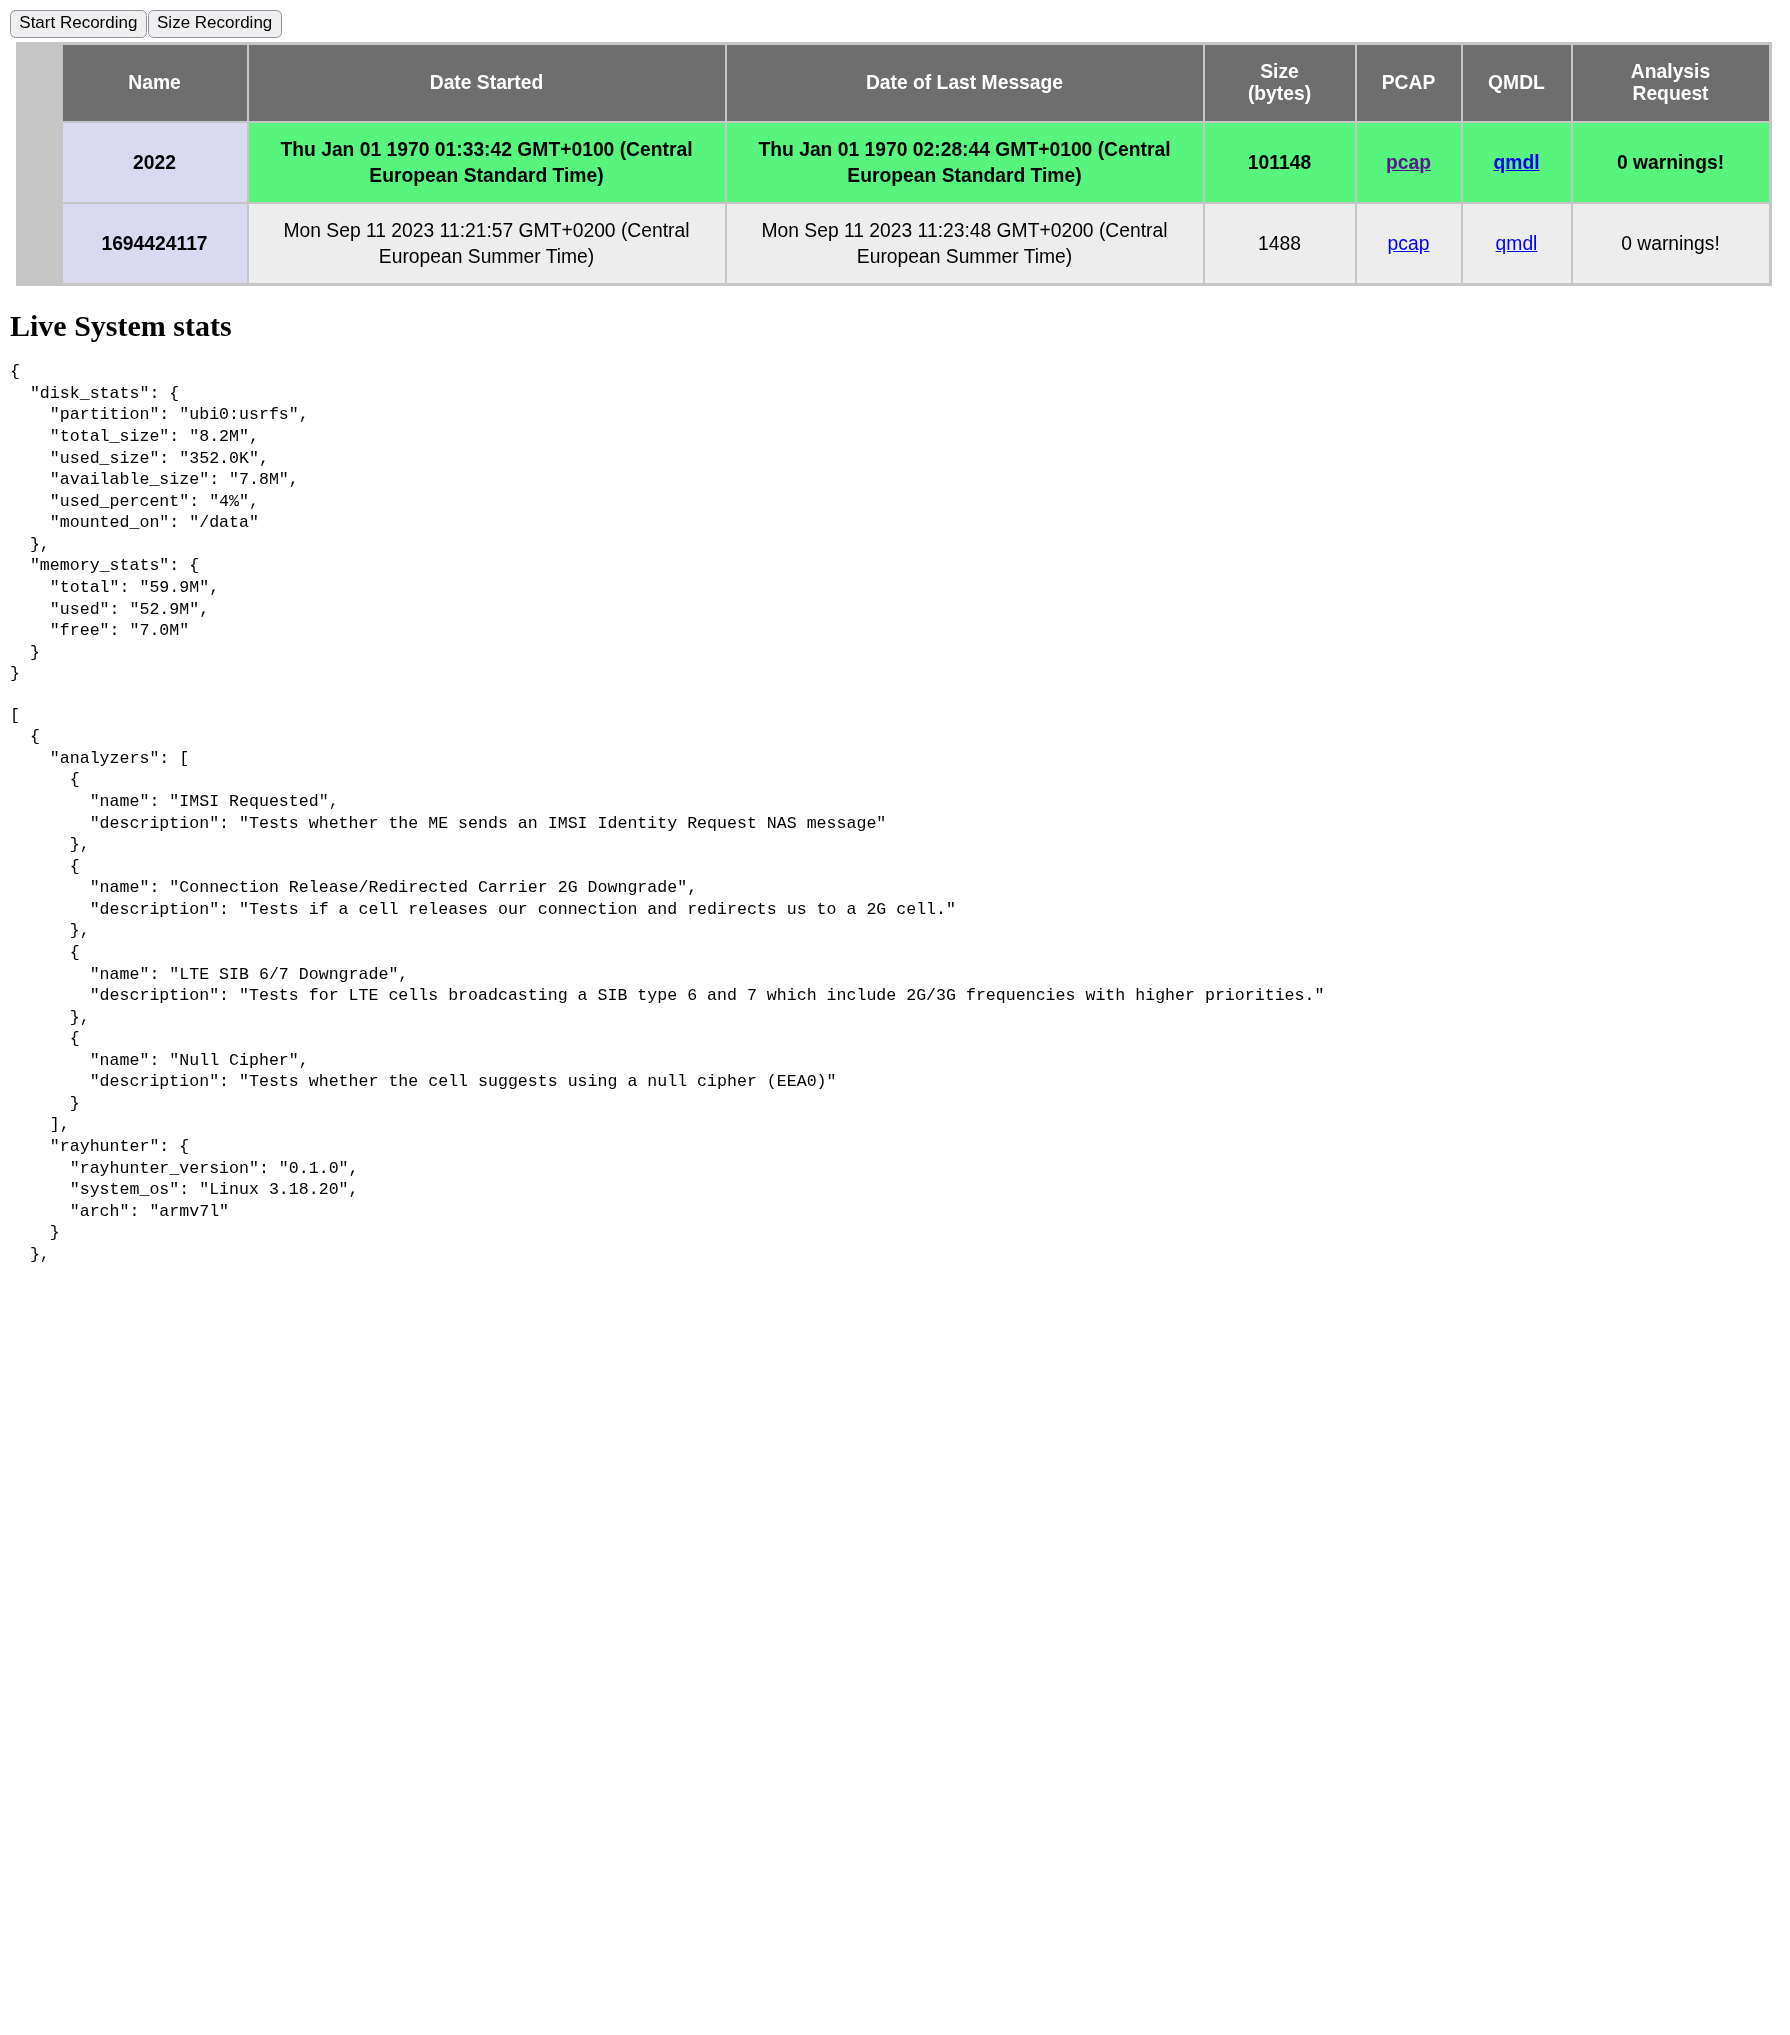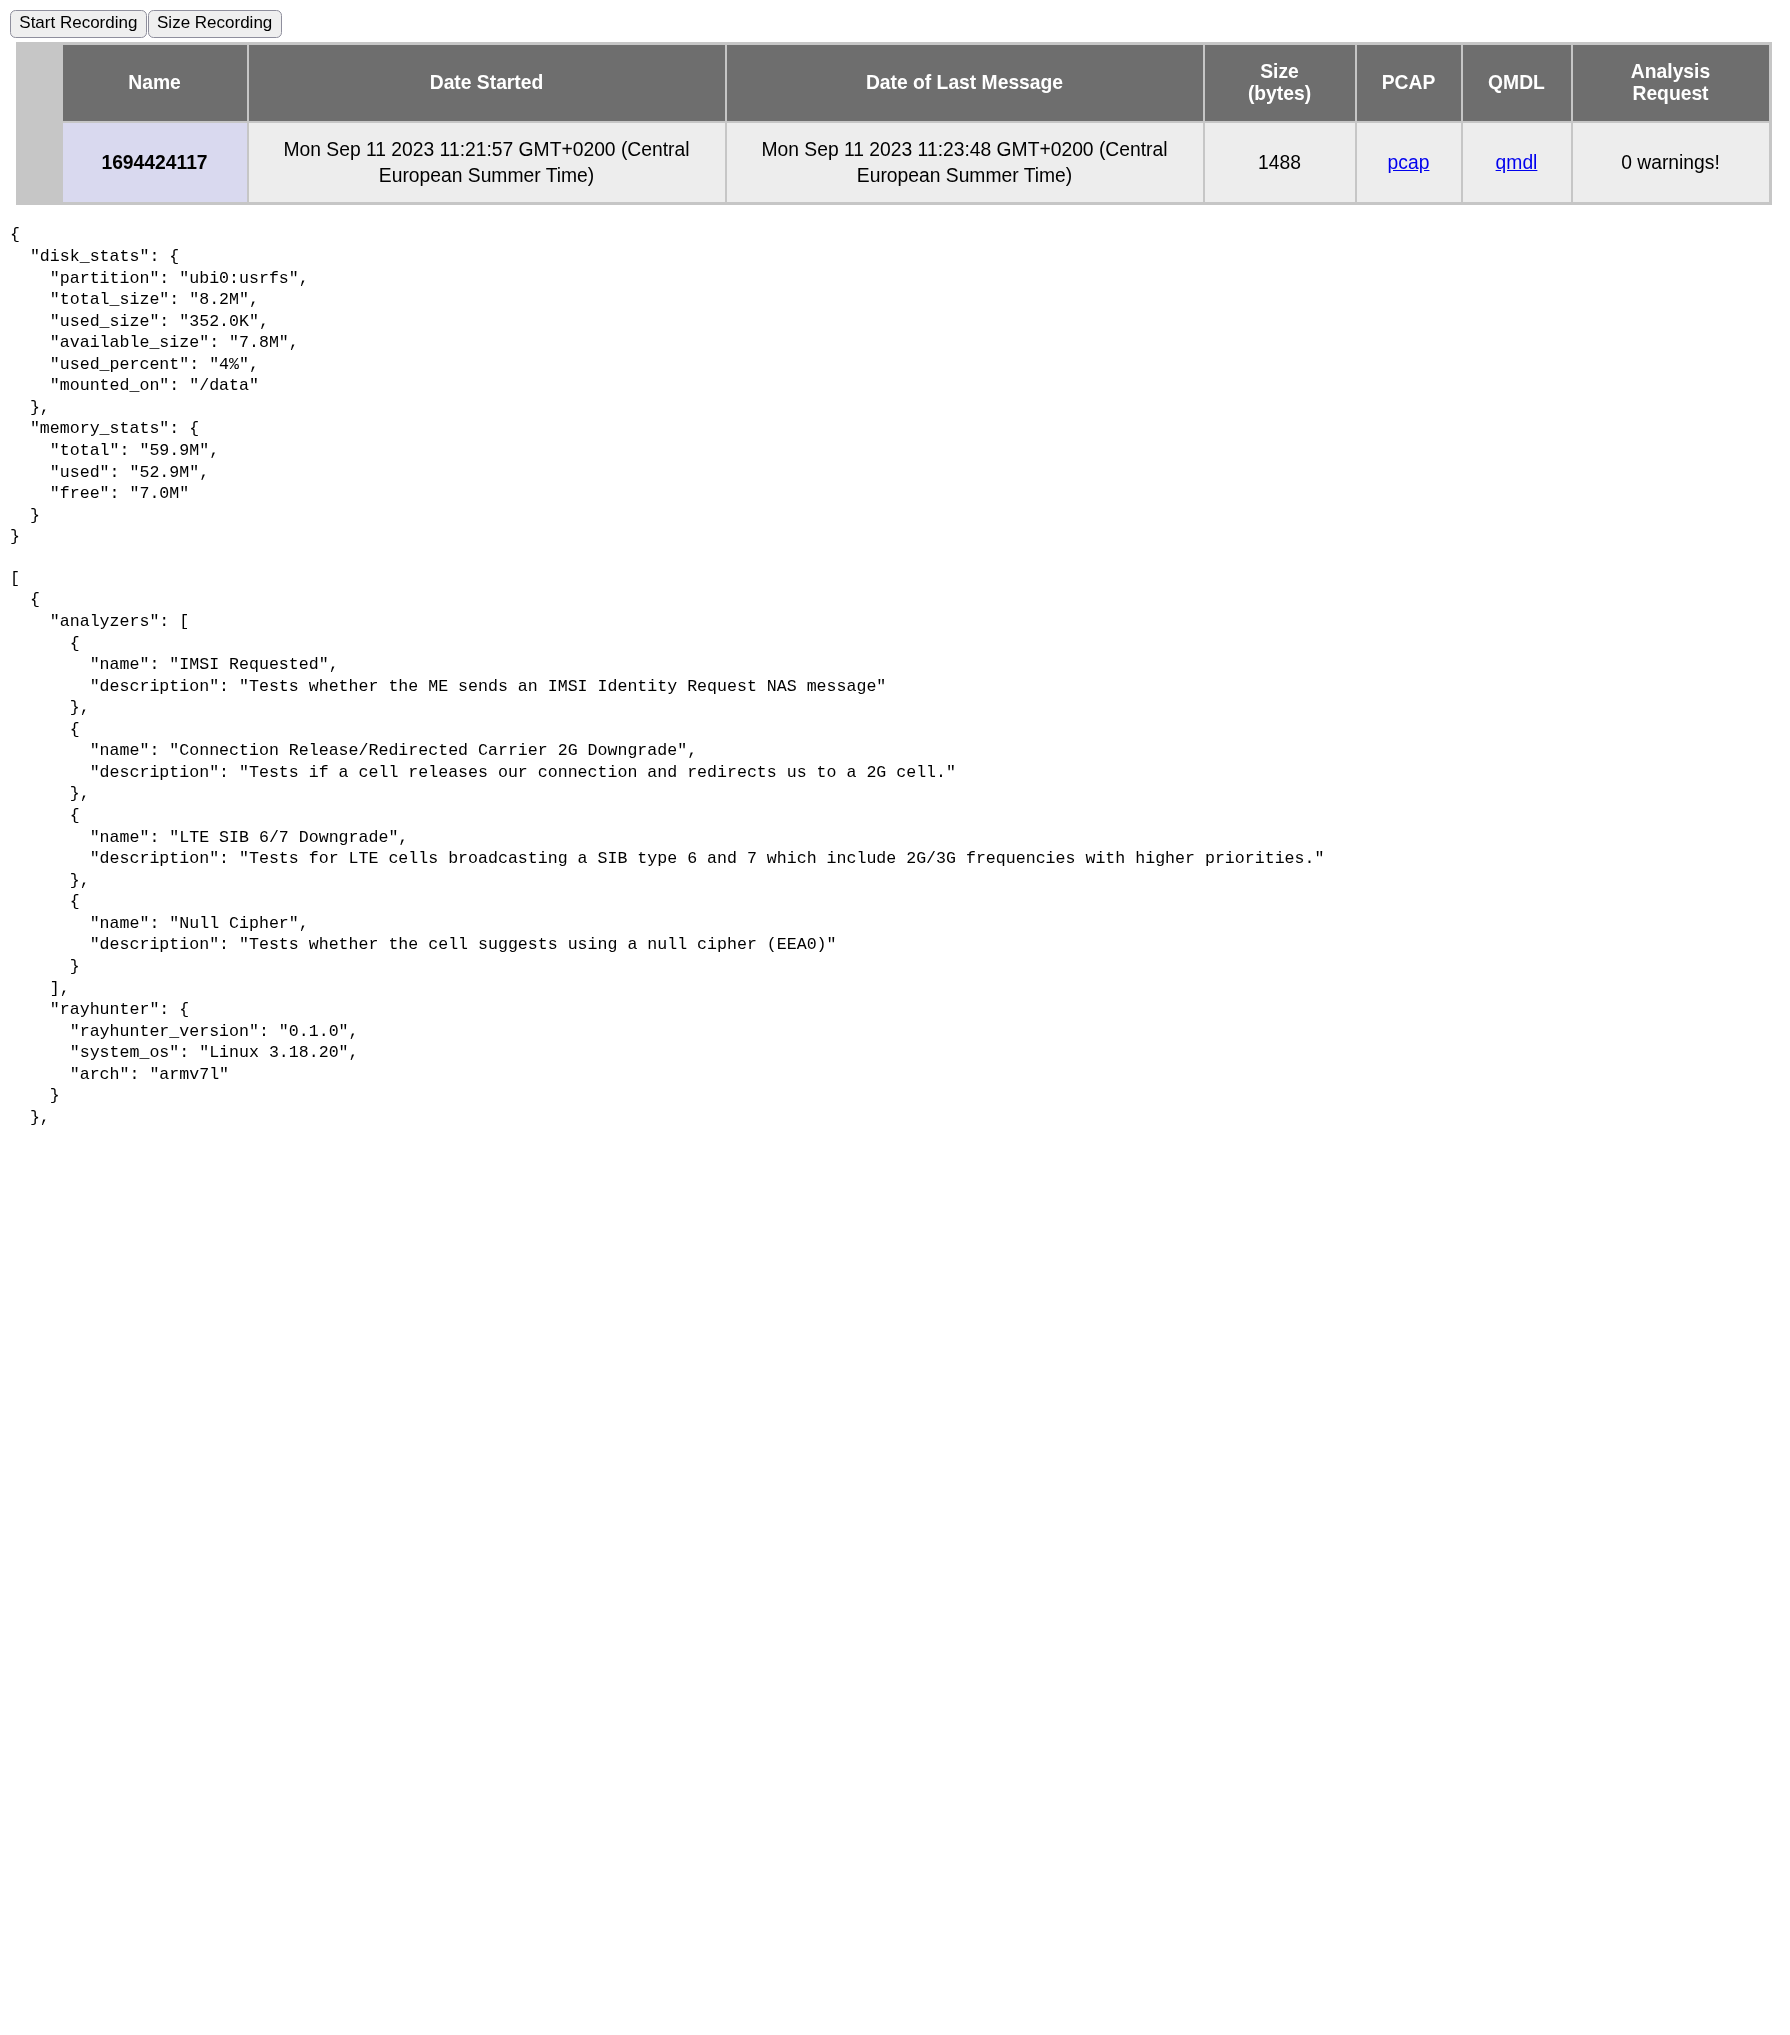--- a/index.html
+++ b/index.html
@@ -146,32 +146,42 @@
         </th>
         <th>PCAP</th>
         <th>QMDL</th>
         <th>
           <span>Analysis</span><br>
           <span>Request</span>
         </th>
       </tr>
     </thead>
     <tbody id="recordings-body">
+        <tr class="row-current">
+          <td class="namecell">2022</td>
+          <td>Thu Jan 01 1970 01:33:42 GMT+0100 (Central European Standard Time)</td>
+          <td>Thu Jan 01 1970 02:28:44 GMT+0100 (Central European Standard Time)</td>
+          <td>101148</td>
+          <td><a class="dl visited" href="#">pcap</a></td>
+          <td><a class="dl" href="#">qmdl</a></td>
+          <td>0 warnings!</td>
+        </tr>
         <tr class="row-even">
           <td class="namecell">1694424117</td>
           <td>Mon Sep 11 2023 11:21:57 GMT+0200 (Central European Summer Time)</td>
           <td>Mon Sep 11 2023 11:23:48 GMT+0200 (Central European Summer Time)</td>
           <td>1488</td>
           <td><a class="dl" href="#">pcap</a></td>
           <td><a class="dl" href="#">qmdl</a></td>
           <td>0 warnings!</td>
         </tr>
       </tbody>
   </table>
 
+  <h2 class="section">Live System stats</h2>
   <pre class="code" id="system-stats-pre">{
   "disk_stats": {
     "partition": "ubi0:usrfs",
     "total_size": "8.2M",
     "used_size": "352.0K",
     "available_size": "7.8M",
     "used_percent": "4%",
     "mounted_on": "/data"
   },
   "memory_stats": {

